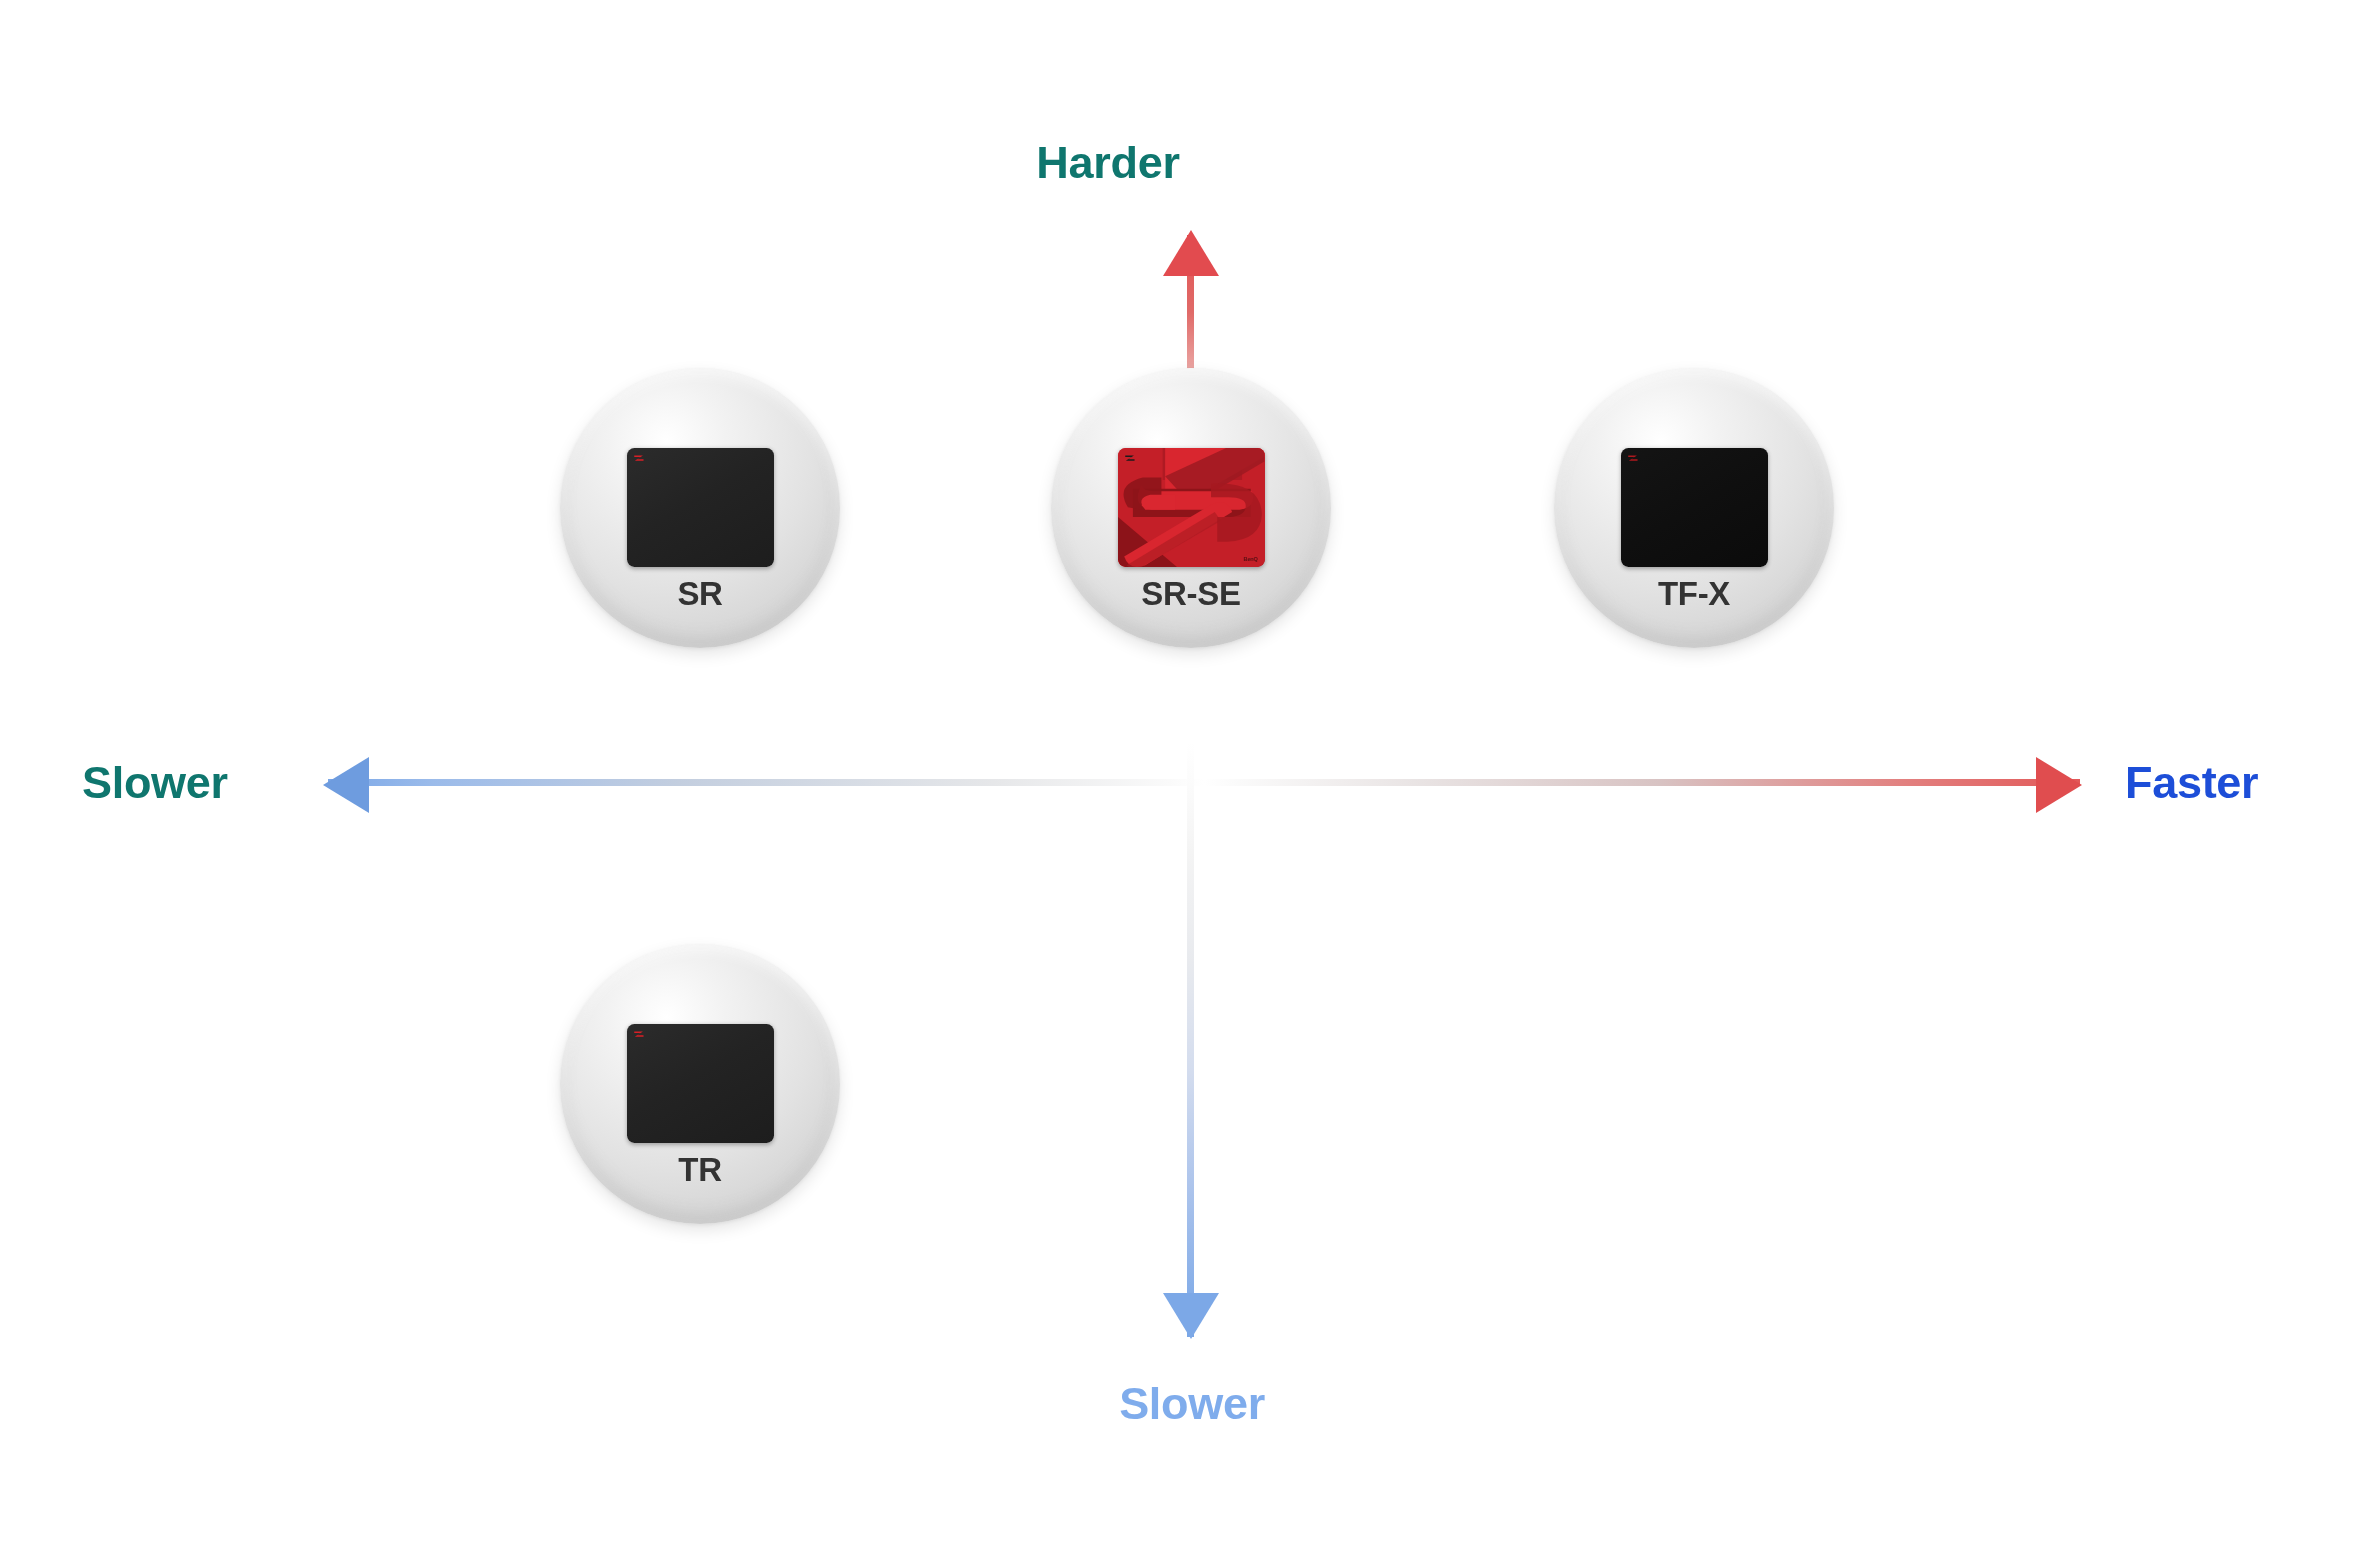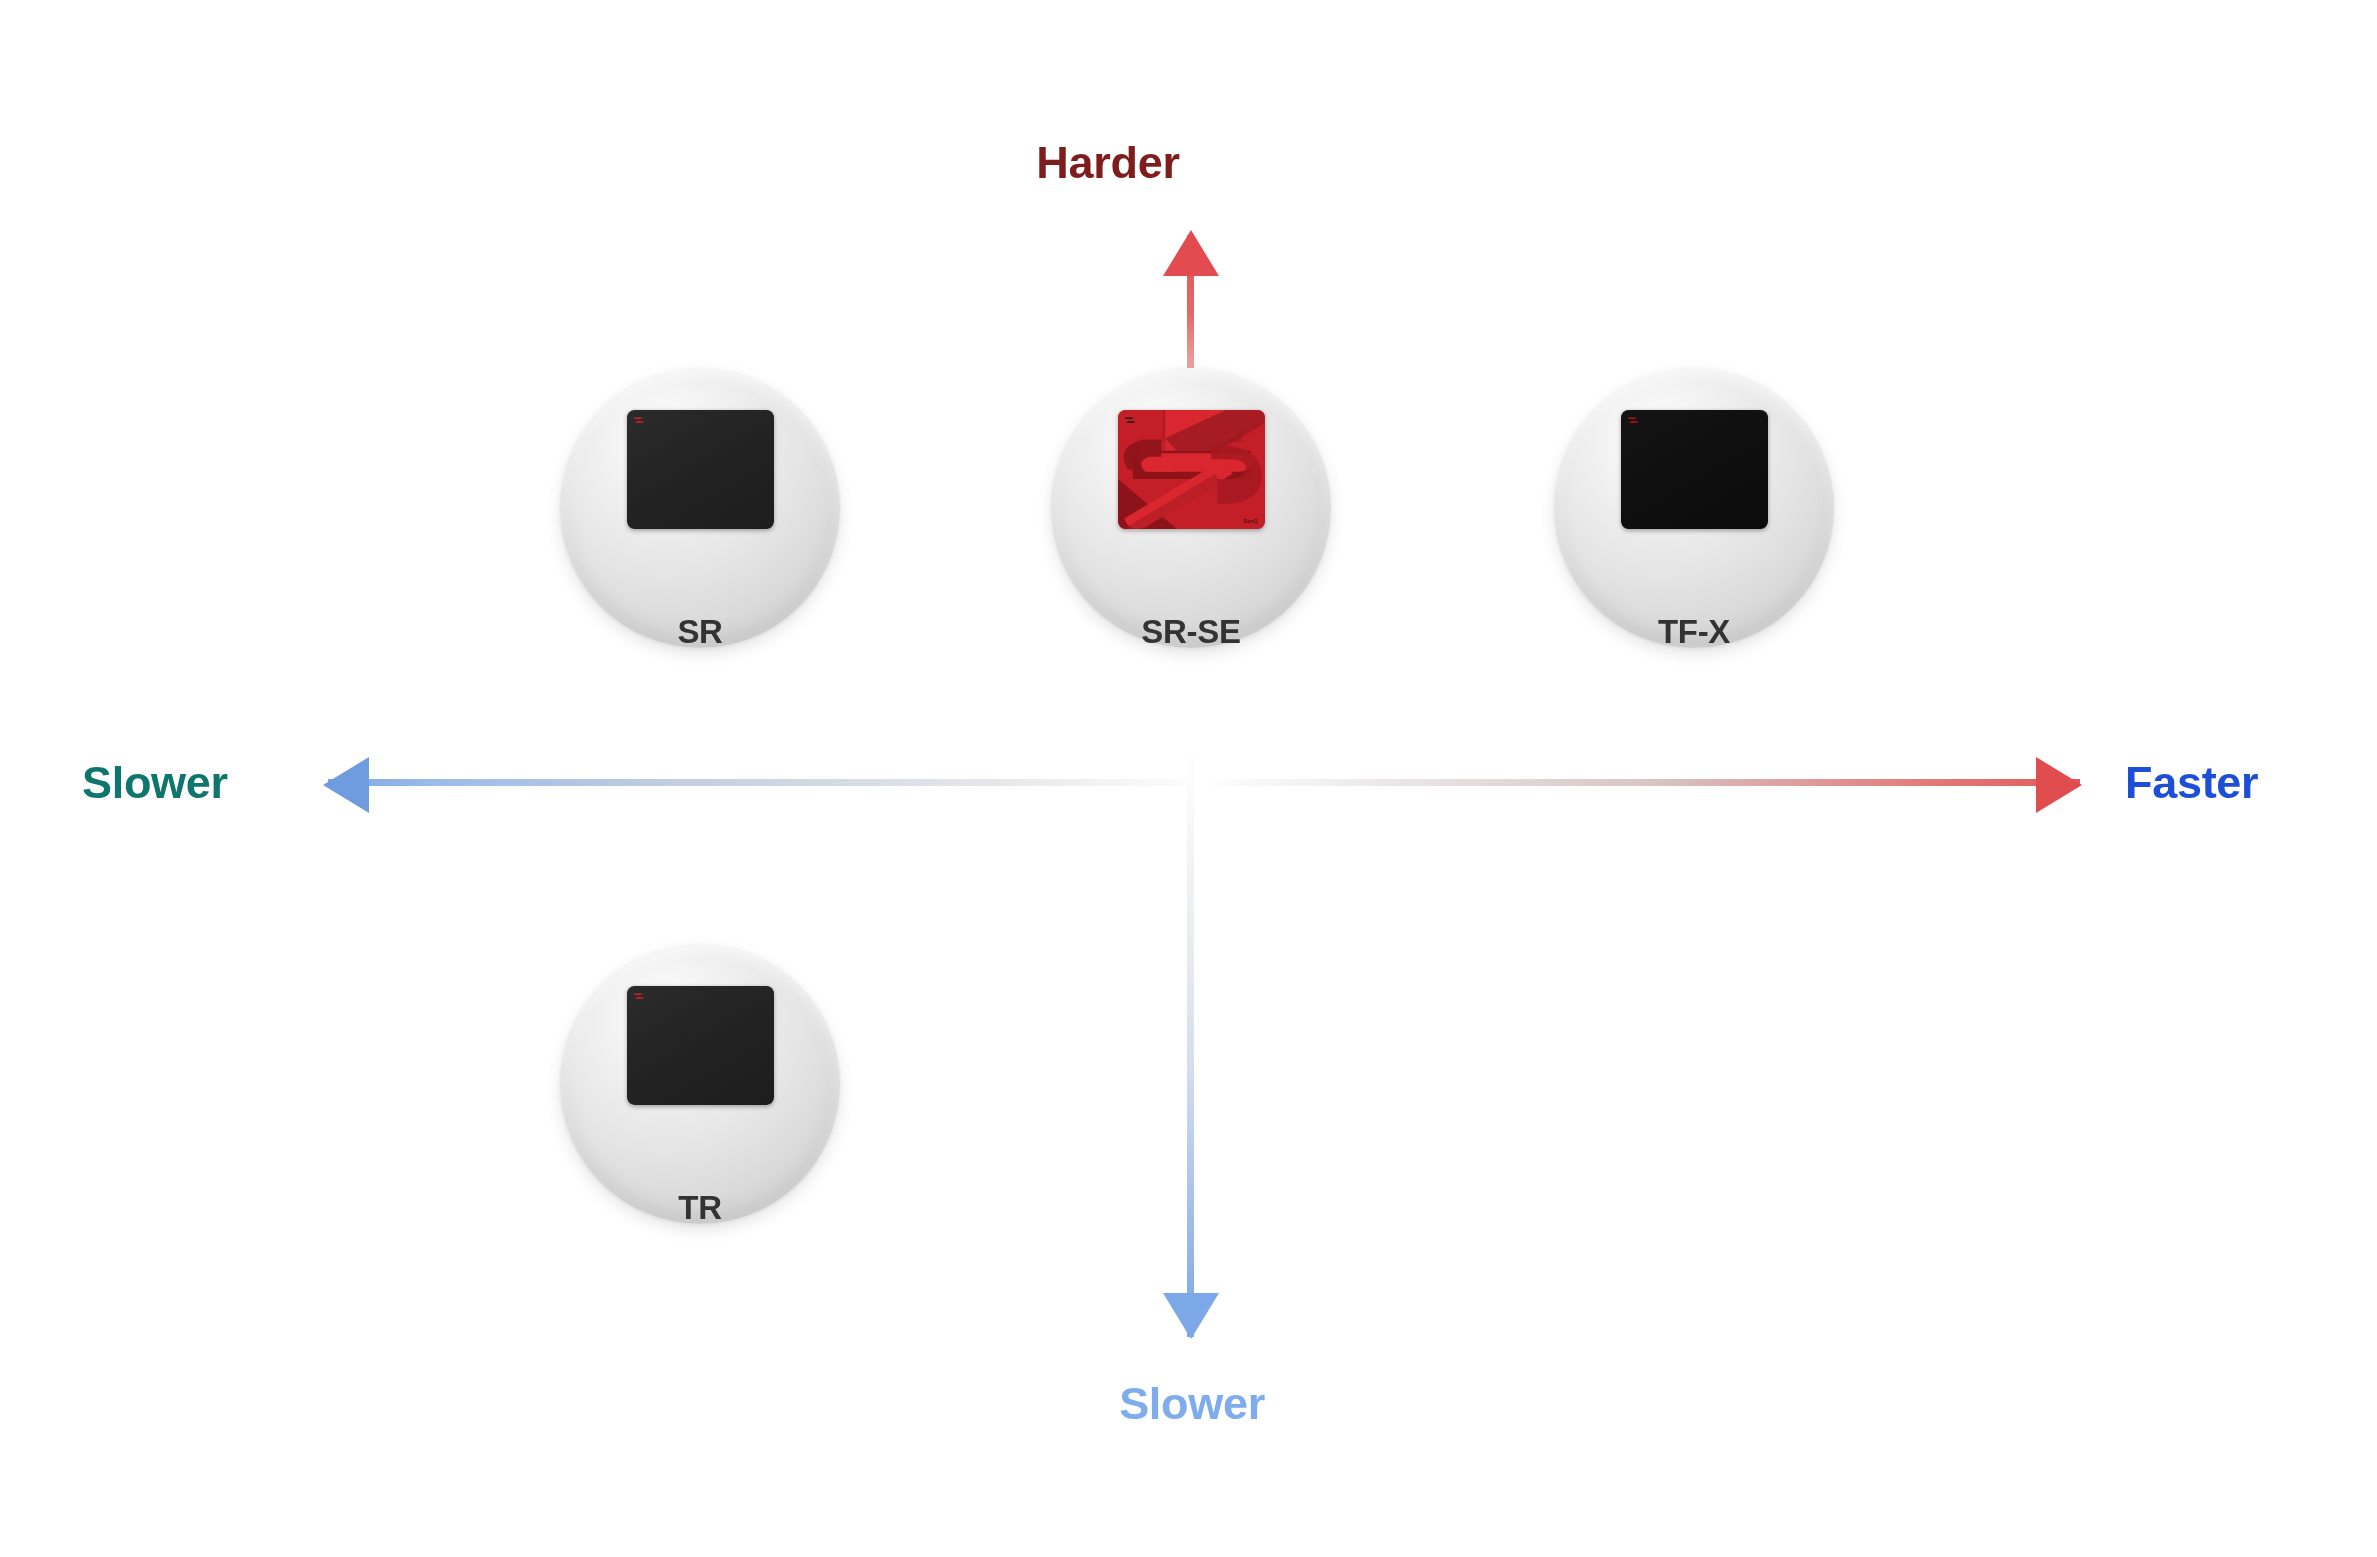--- a/index.html
+++ b/index.html
@@ -100,38 +100,38 @@
 
   
   .axis-label {
     position: absolute;
     font-weight: bold;
     font-size: 45px;
     letter-spacing: -0.3px;
     white-space: nowrap;
     line-height: 1;
   }
-  .lbl-harder { left: 1108px; top: 140px; transform: translateX(-50%); color: #7f1d1d; }
+  .lbl-harder { left: 1108px; top: 140px; transform: translateX(-50%); color: #0f766e; }
   .lbl-softer { left: 1192px; top: 1381px; transform: translateX(-50%); color: #7FACEC; }
   .lbl-slower { left: 82px; top: 760px; color: #0f766e; }
   .lbl-faster { left: 2125px; top: 760px; color: #1d4ed8; }
 
   
   .node {
     position: absolute;
     width: 280px;
     height: 280px;
     border-radius: 50%;
     background:
       radial-gradient(circle at 38% 26%, #FFFFFF 0%, #F2F2F2 22%, #E2E2E2 55%, #D2D2D2 82%, #C9C9C9 100%);
     box-shadow: 0 6.2px 16px rgba(0,0,0,0.10), 0 1.2px 3.7px rgba(0,0,0,0.06);
     display: flex;
     flex-direction: column;
     align-items: center;
-    justify-content: space-between;
+    justify-content: center;
   }
   .node::after {
     content: "";
     position: absolute;
     inset: 0;
     border-radius: 50%;
     pointer-events: none;
     box-shadow: inset 0 -8.7px 16px rgba(150,150,150,0.25), inset 0 5px 12.4px rgba(255,255,255,0.85);
   }
 

